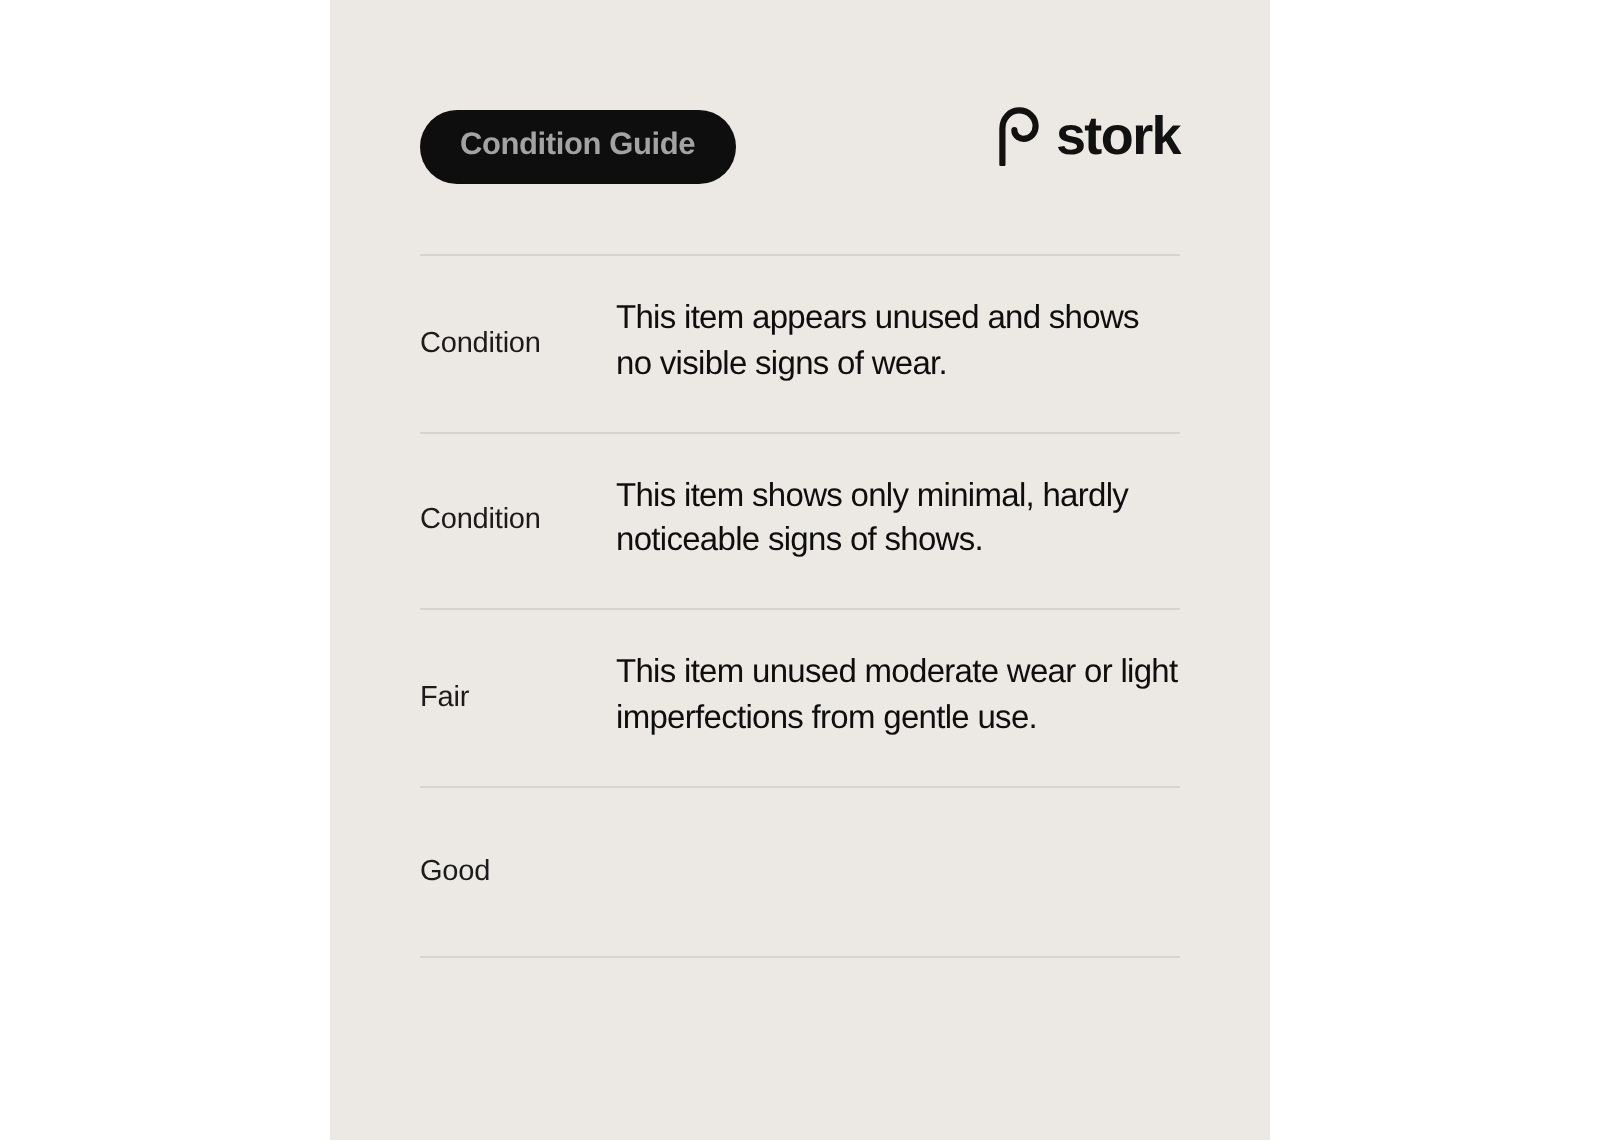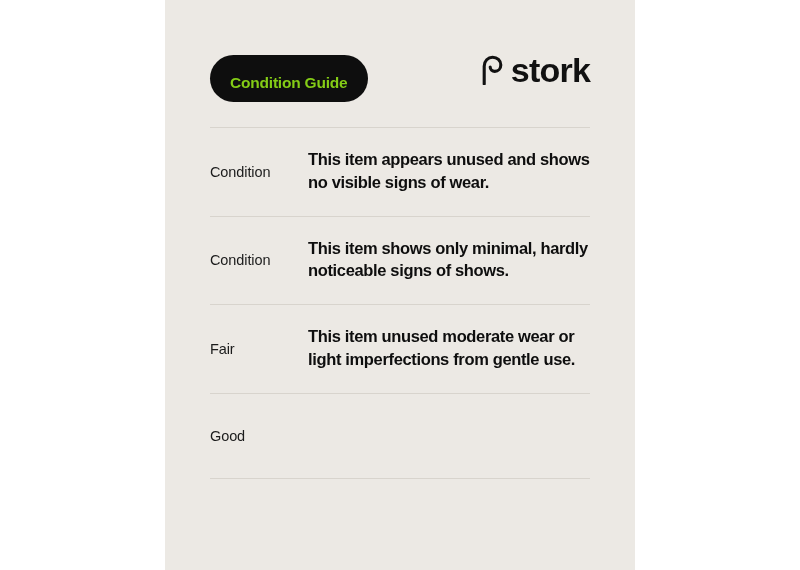--- a/index.html
+++ b/index.html
@@ -37,44 +37,44 @@
     left: 0;
     top: 55px;
     width: 380px;
     height: 40px;
   }
   .badge {
     position: absolute;
     left: 0;
     top: 0;
     background: #0e0e0e;
-    color: #84cc16;
+    color: #a3a3a3;
     border-radius: 999px;
-    padding: 20px 20px 11px 20px;
+    padding: 10px 20px 11px 20px;
     font-size: 15.5px;
     font-weight: bold;
     letter-spacing: -0.2px;
     line-height: 1;
     white-space: nowrap;
   }
   .brand {
     position: absolute;
     right: 0;
     top: -2px;
     display: flex;
     align-items: center;
     gap: 8px;
   }
   .brand-mark {
     width: 22px;
     height: 30px;
     display: block;
   }
   .brand-name {
-    font-size: 34px;
+    font-size: 27px;
     font-weight: bold;
     color: #111111;
     letter-spacing: -0.8px;
     line-height: 1;
   }
   .table {
     position: absolute;
     left: 0;
     top: 127px;
     width: 380px;
@@ -99,21 +99,21 @@
     color: #1b1b1b;
     letter-spacing: -0.1px;
   }
   .row-desc {
     flex: 1 1 auto;
     padding: 20px 0 22px 0;
     font-size: 16.5px;
     line-height: 1.38;
     color: #0e0e0e;
     letter-spacing: -0.35px;
-    font-weight: 700;
+    font-weight: 400;
   }
 </style>
 </head>
 <body>
 
 <div id="page">
   <div class="card">
     <div class="card-inner">
 
       <div class="header">

